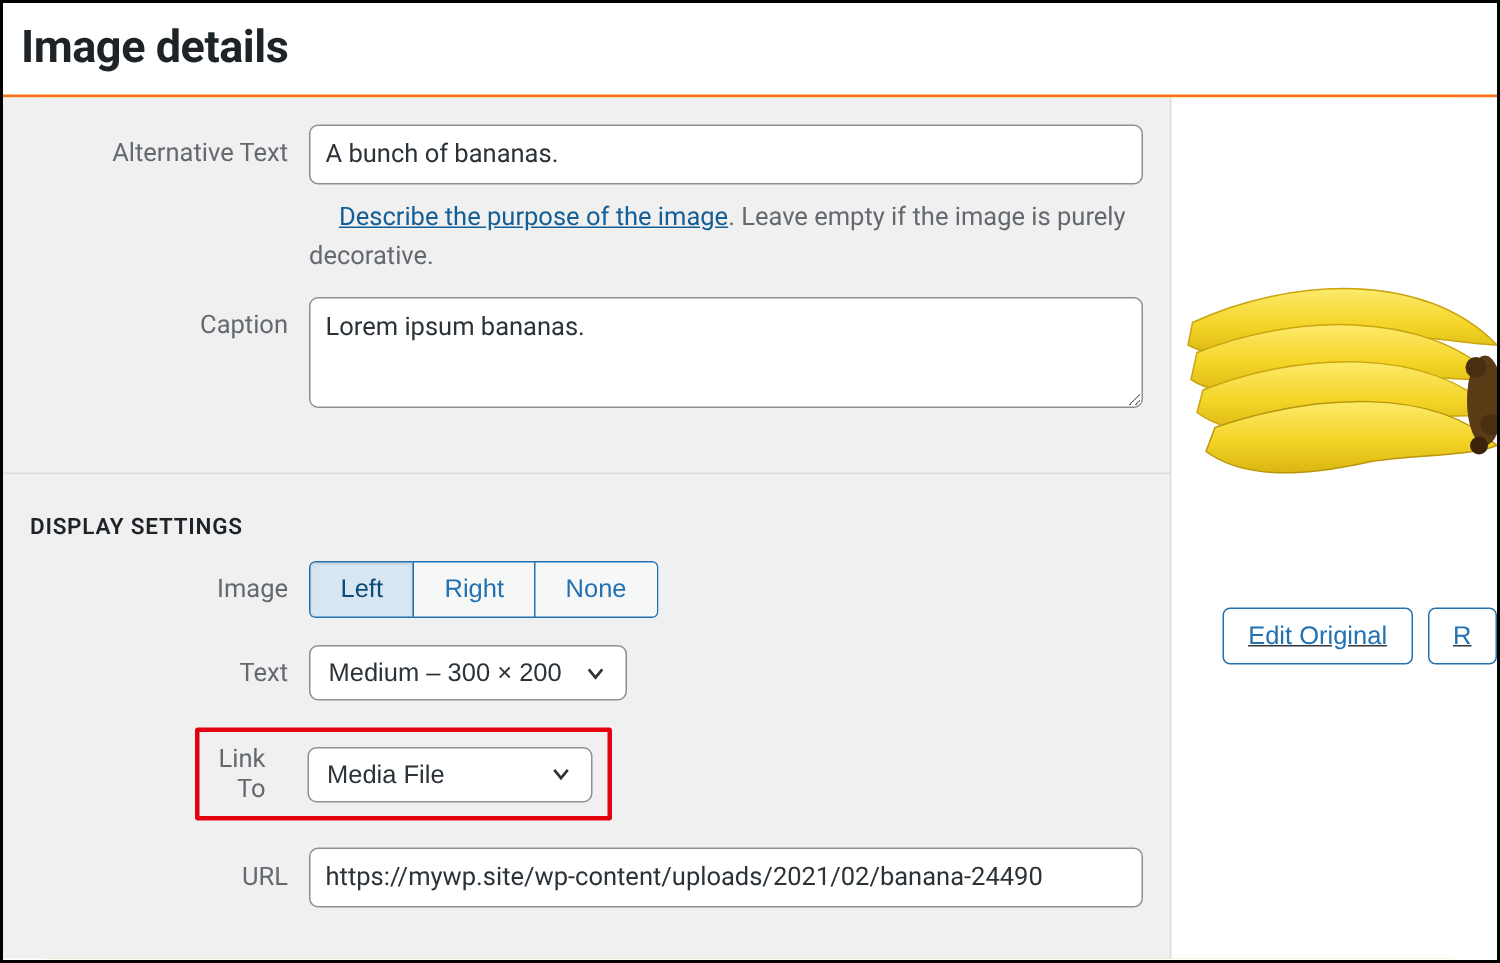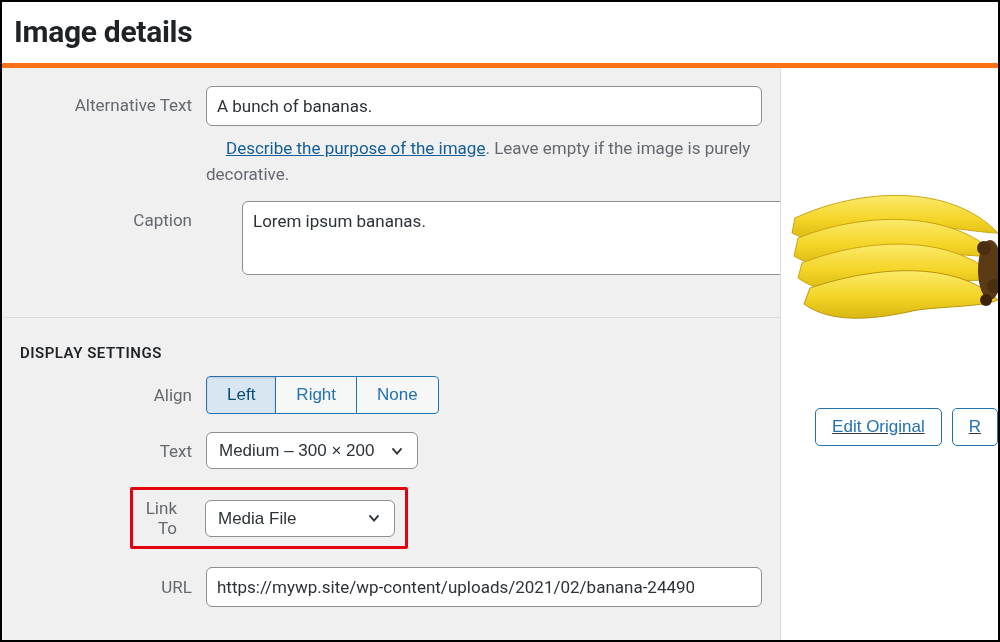--- a/index.html
+++ b/index.html
@@ -11,21 +11,21 @@
     background: #fff;
   }
   .outer {
     width: 1000px; height: 642px;
     border: 2px solid #000;
     position: relative;
     overflow: hidden;
   }
   .titlebar {
     padding: 12px 4px 14px 12px;
-    border-bottom: 5px solid #f97316;
+    border-bottom: 2px solid #f97316;
     background: #fff;
   }
   .titlebar h1 {
     margin: 0;
     font-size: 30px;
     font-weight: 700;
     color: #1d2327;
     letter-spacing: -0.3px;
   }
   .body {
@@ -76,21 +76,20 @@
     font-family: inherit;
     color: #2c3338;
     background: #fff;
     border: 1px solid #8c8f94;
     border-radius: 6px;
     line-height: 1.3;
   }
   textarea {
     min-height: 74px;
     resize: both;
-    margin-left: 36px;
   }
   .readonly-input {
     background: #f0f0f1;
     color: #646970;
   }
   .hint {
     margin-top: 10px;
     color: #646970;
     font-size: 17px;
     line-height: 1.5;
@@ -232,21 +231,21 @@
 
       </div>
 
       <hr class="sep">
 
       <div class="section-heading">DISPLAY SETTINGS</div>
 
       <div class="form-section" style="padding-top:4px">
 
         <div class="row" style="align-items:center;margin-bottom:18px">
-          <div class="row-label" style="padding-top:0">Align</div>
+          <div class="row-label" style="padding-top:0">Image</div>
           <div class="row-field">
             <div class="btn-group">
               <button class="active">Left</button>
               <button>Right</button>
               <button>None</button>
             </div>
           </div>
         </div>
 
         <div class="row" style="align-items:center;margin-bottom:18px">

